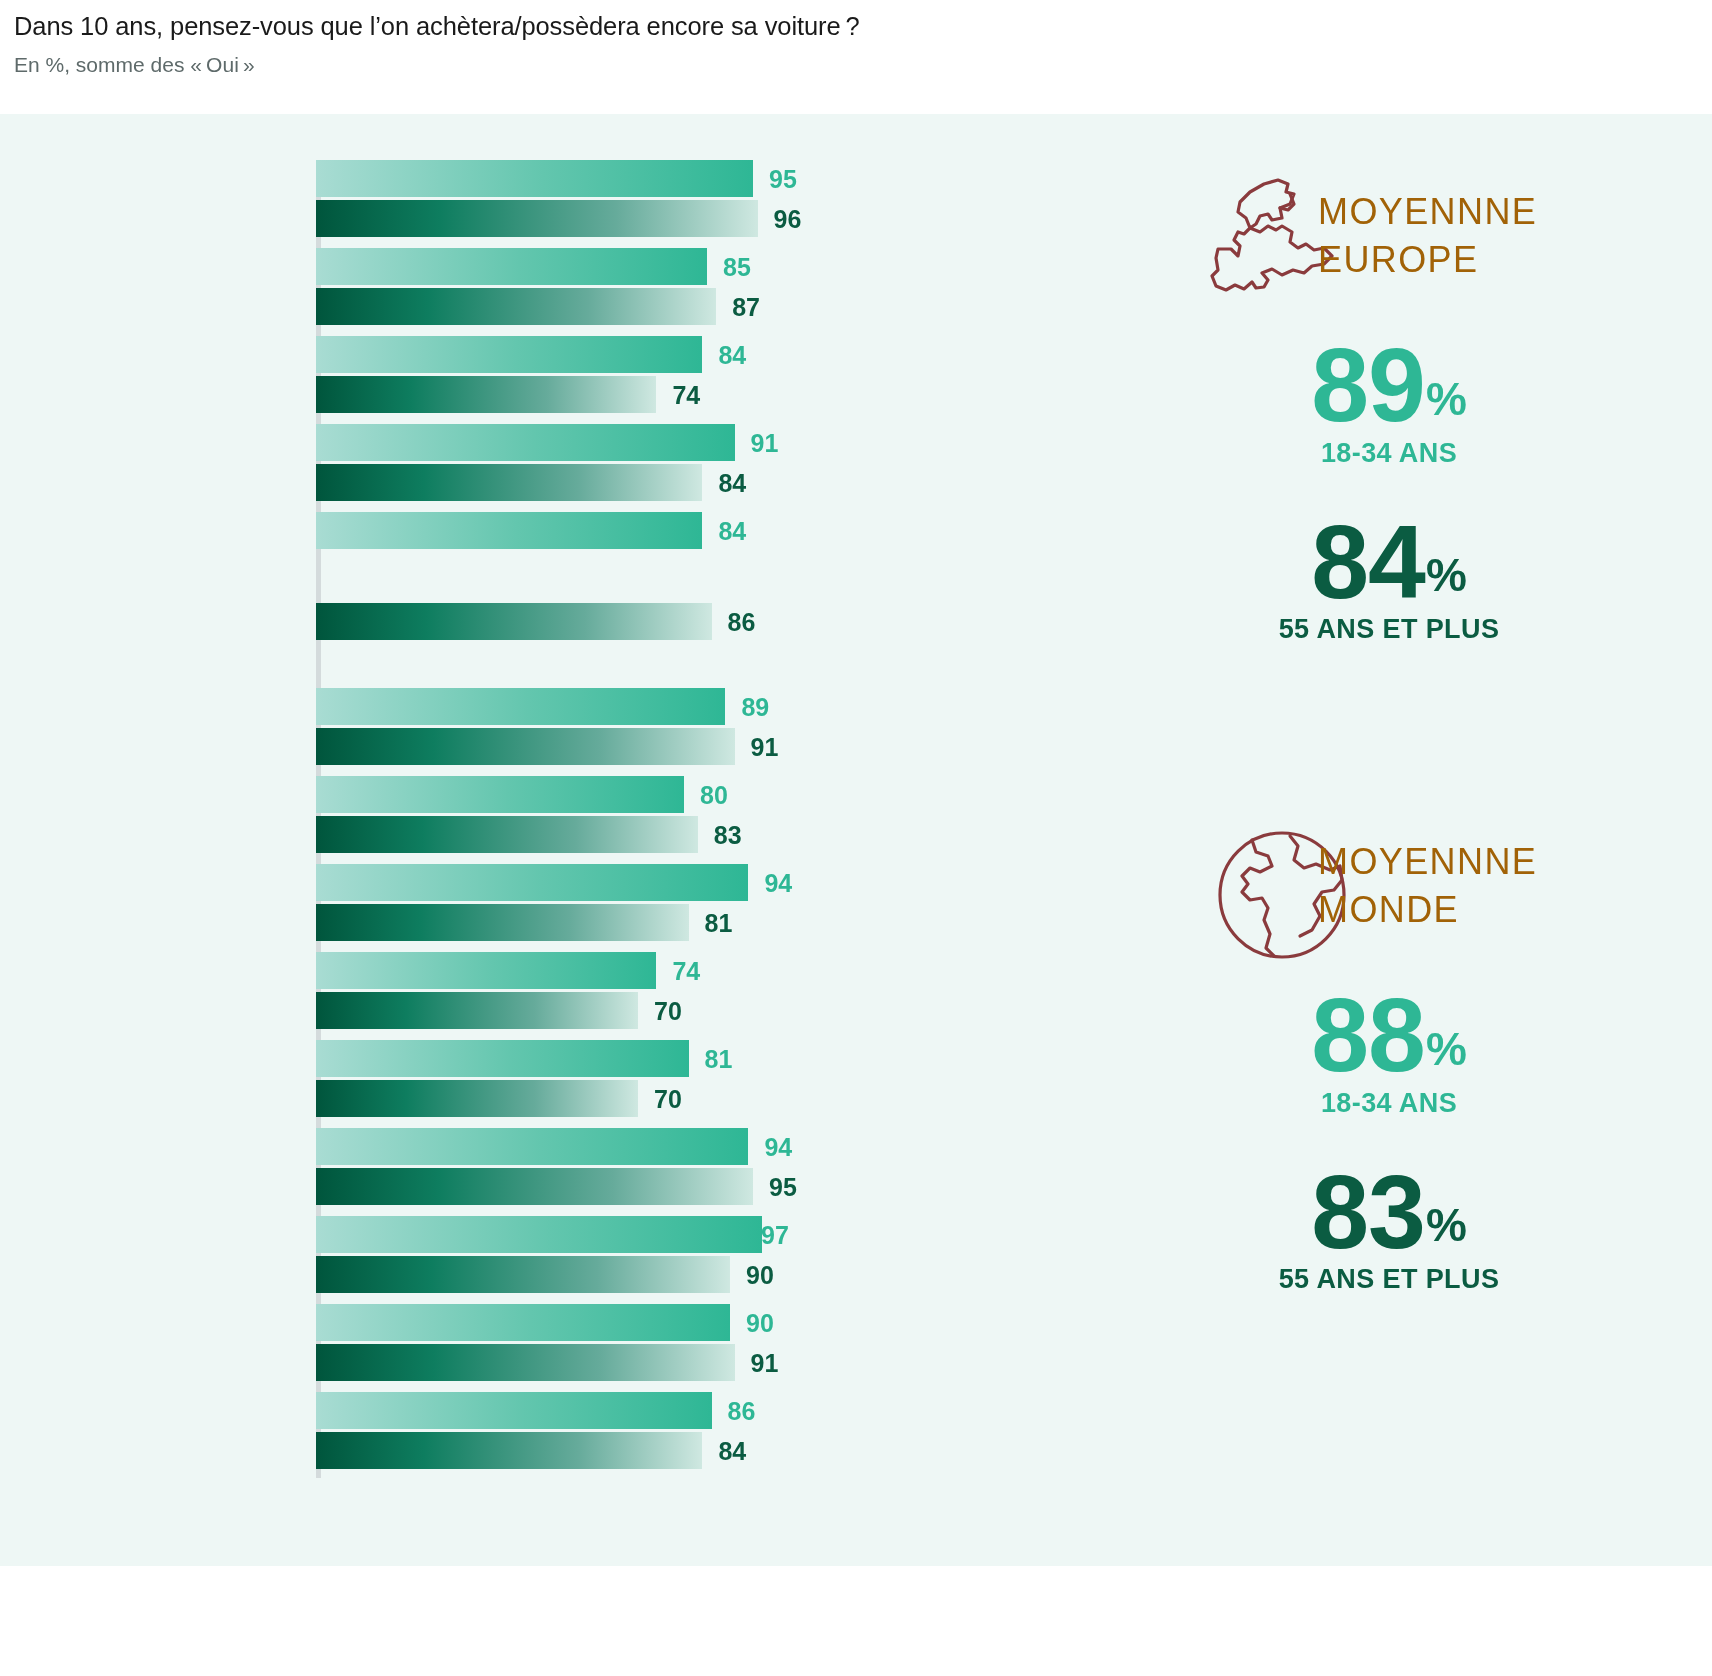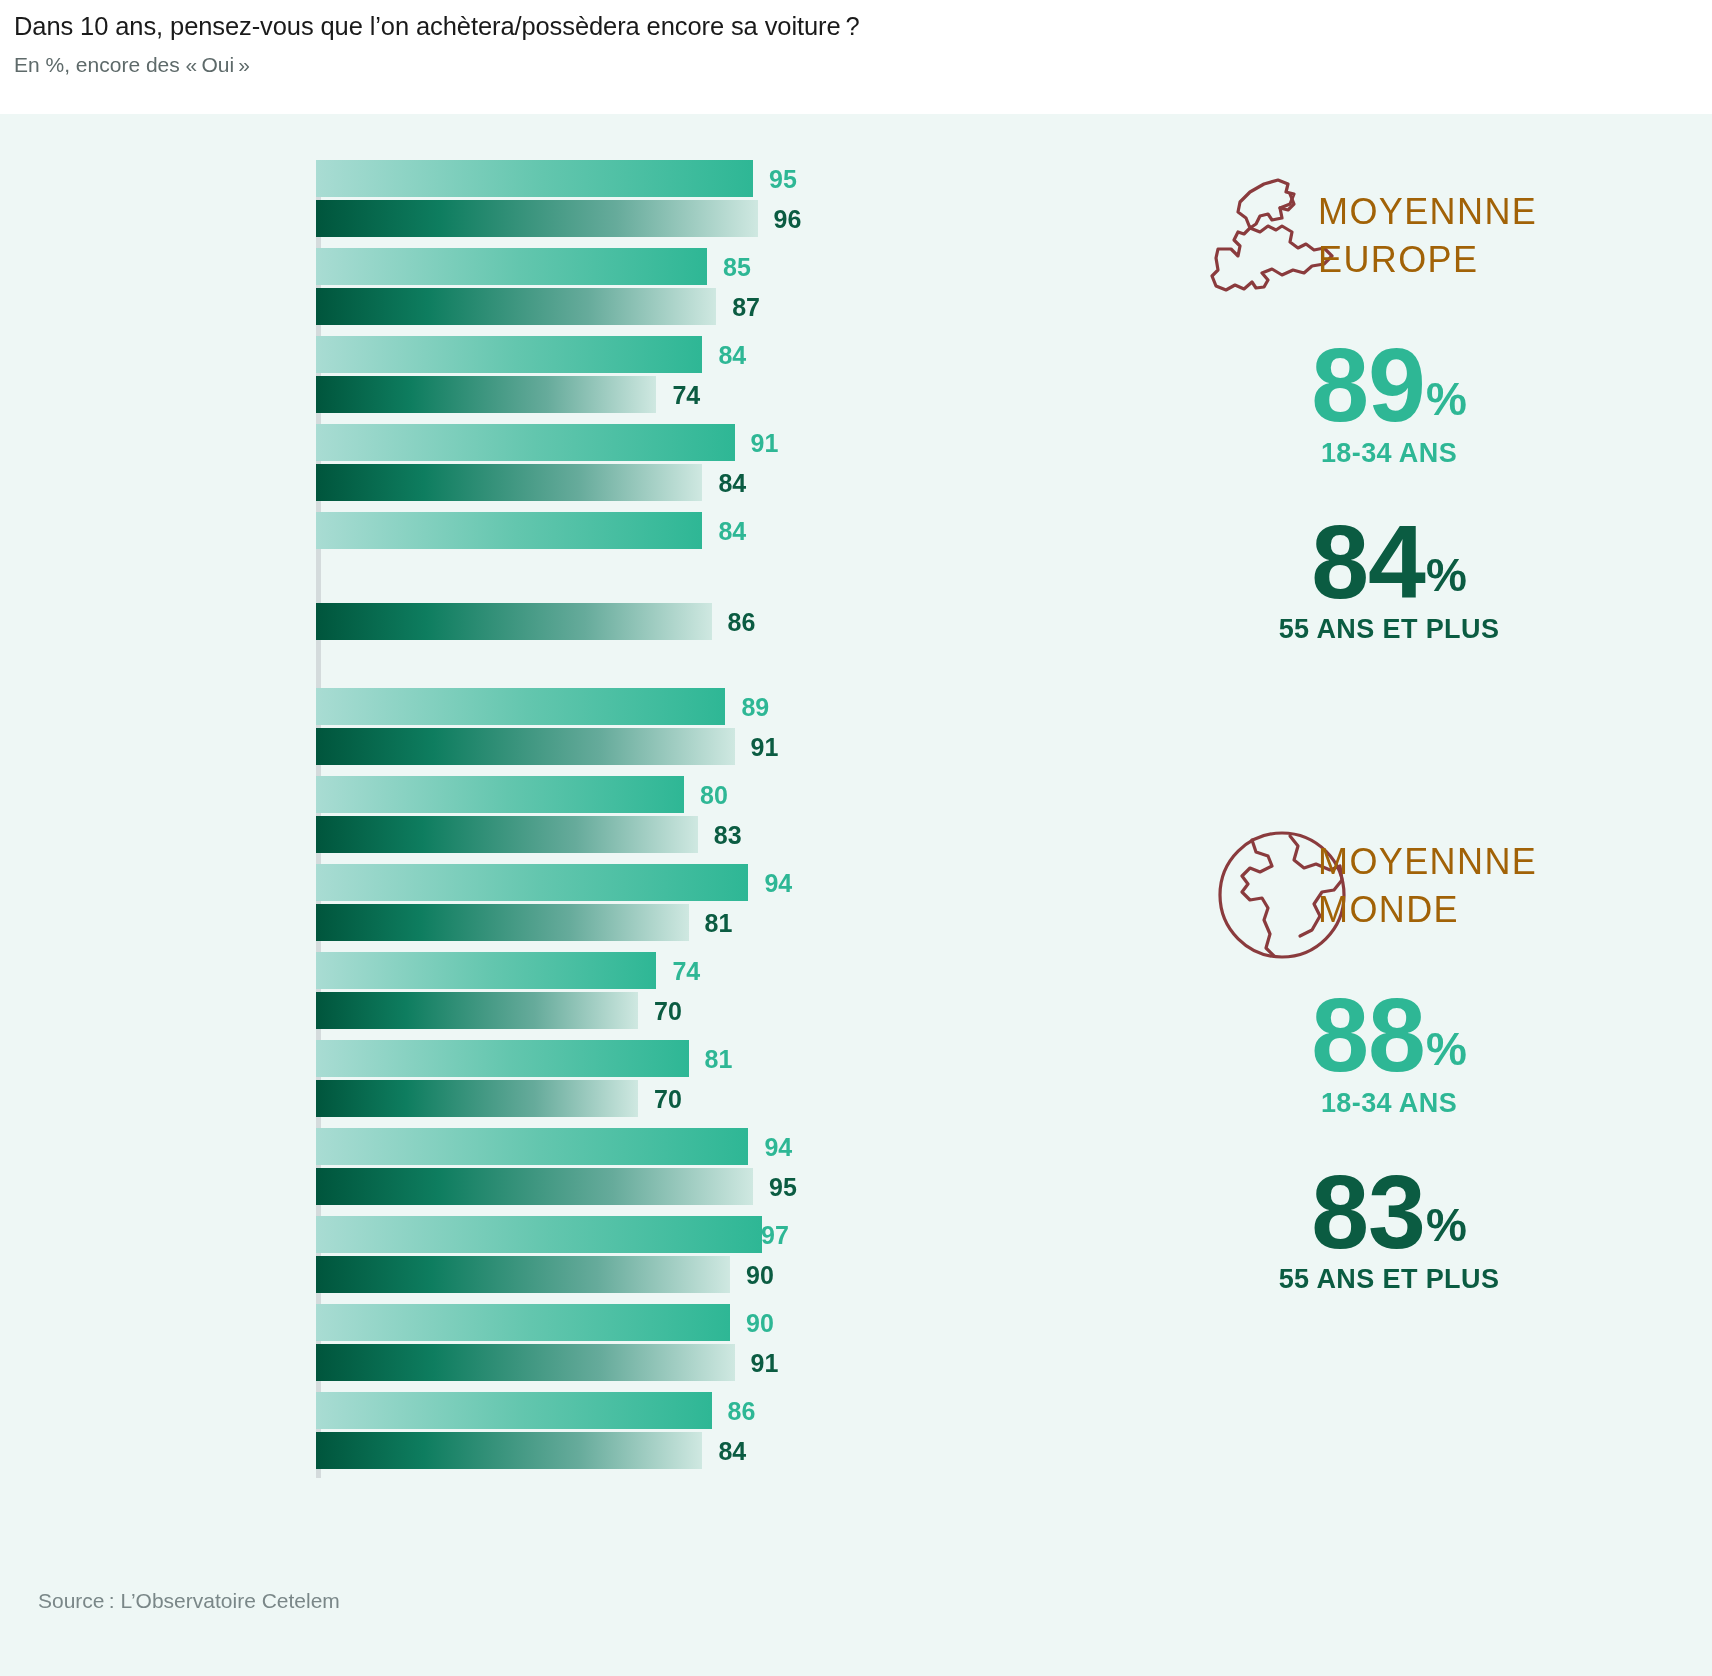--- a/index.html
+++ b/index.html
@@ -77,21 +77,21 @@
   .source { position: absolute; left: 38px; top: 23px; font-size: 21px;
             color: #7a8788; font-weight: 400; white-space: nowrap; }
 </style>
 </head>
 <body>
 
 <div class="page">
 
   <div class="header">
     <div class="chart-title">Dans 10 ans, pensez-vous que l’on achètera/possèdera encore sa voiture ?</div>
-    <div class="chart-subtitle">En %, encore des « Oui »</div>
+    <div class="chart-subtitle">En %, somme des « Oui »</div>
   </div>
 
   <div class="panel">
 
     <div class="plot">
       <div class="axis-line"></div>
       <div class="rows" id="rows">
           <div class="row">
             <div class="bars">
               <div class="bar-wrap young">
@@ -319,16 +319,13 @@
           <span class="cap tone-light">18-34 ANS</span>
         </div>
         <div class="stat-row old">
           <span class="big tone-dark">83</span><span class="pct tone-dark">%</span>
           <span class="cap tone-dark">55 ANS ET PLUS</span>
         </div>
       </div>
     </div>
   </div>
 
-  <div class="footer">
-    <div class="source">Source : L’Observatoire Cetelem</div>
-  </div>
 </div>
 
 </body></html>

